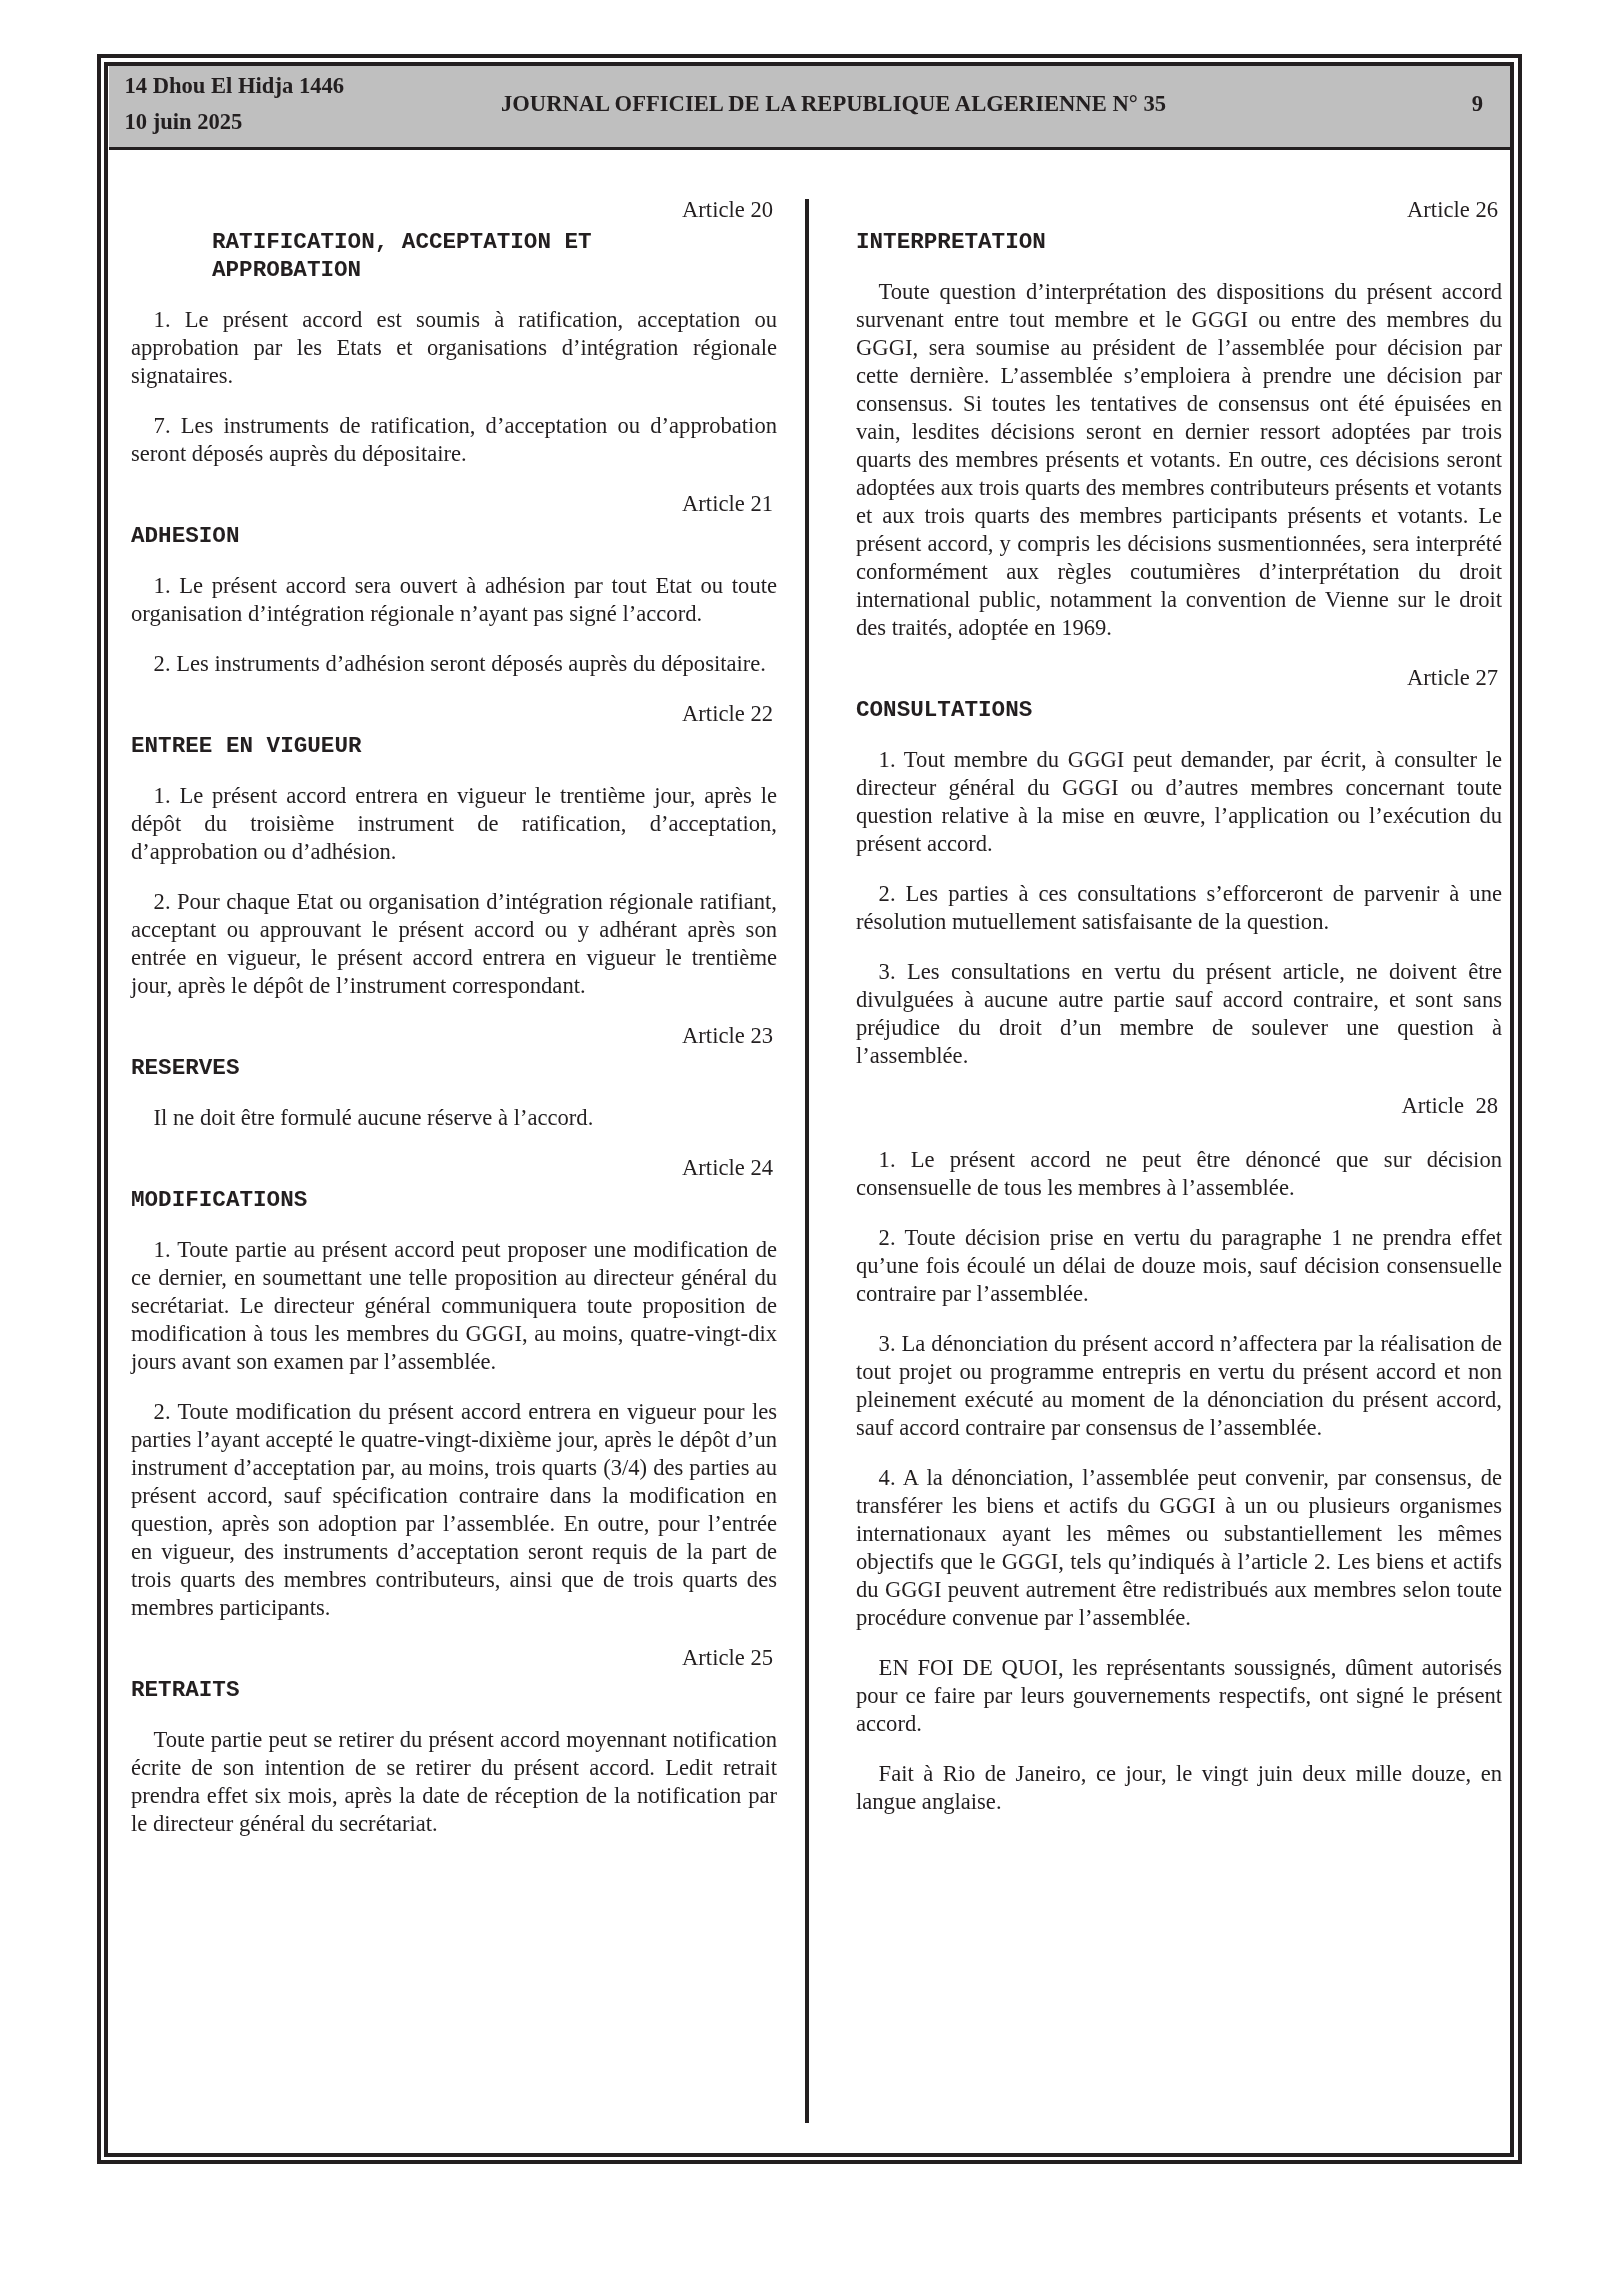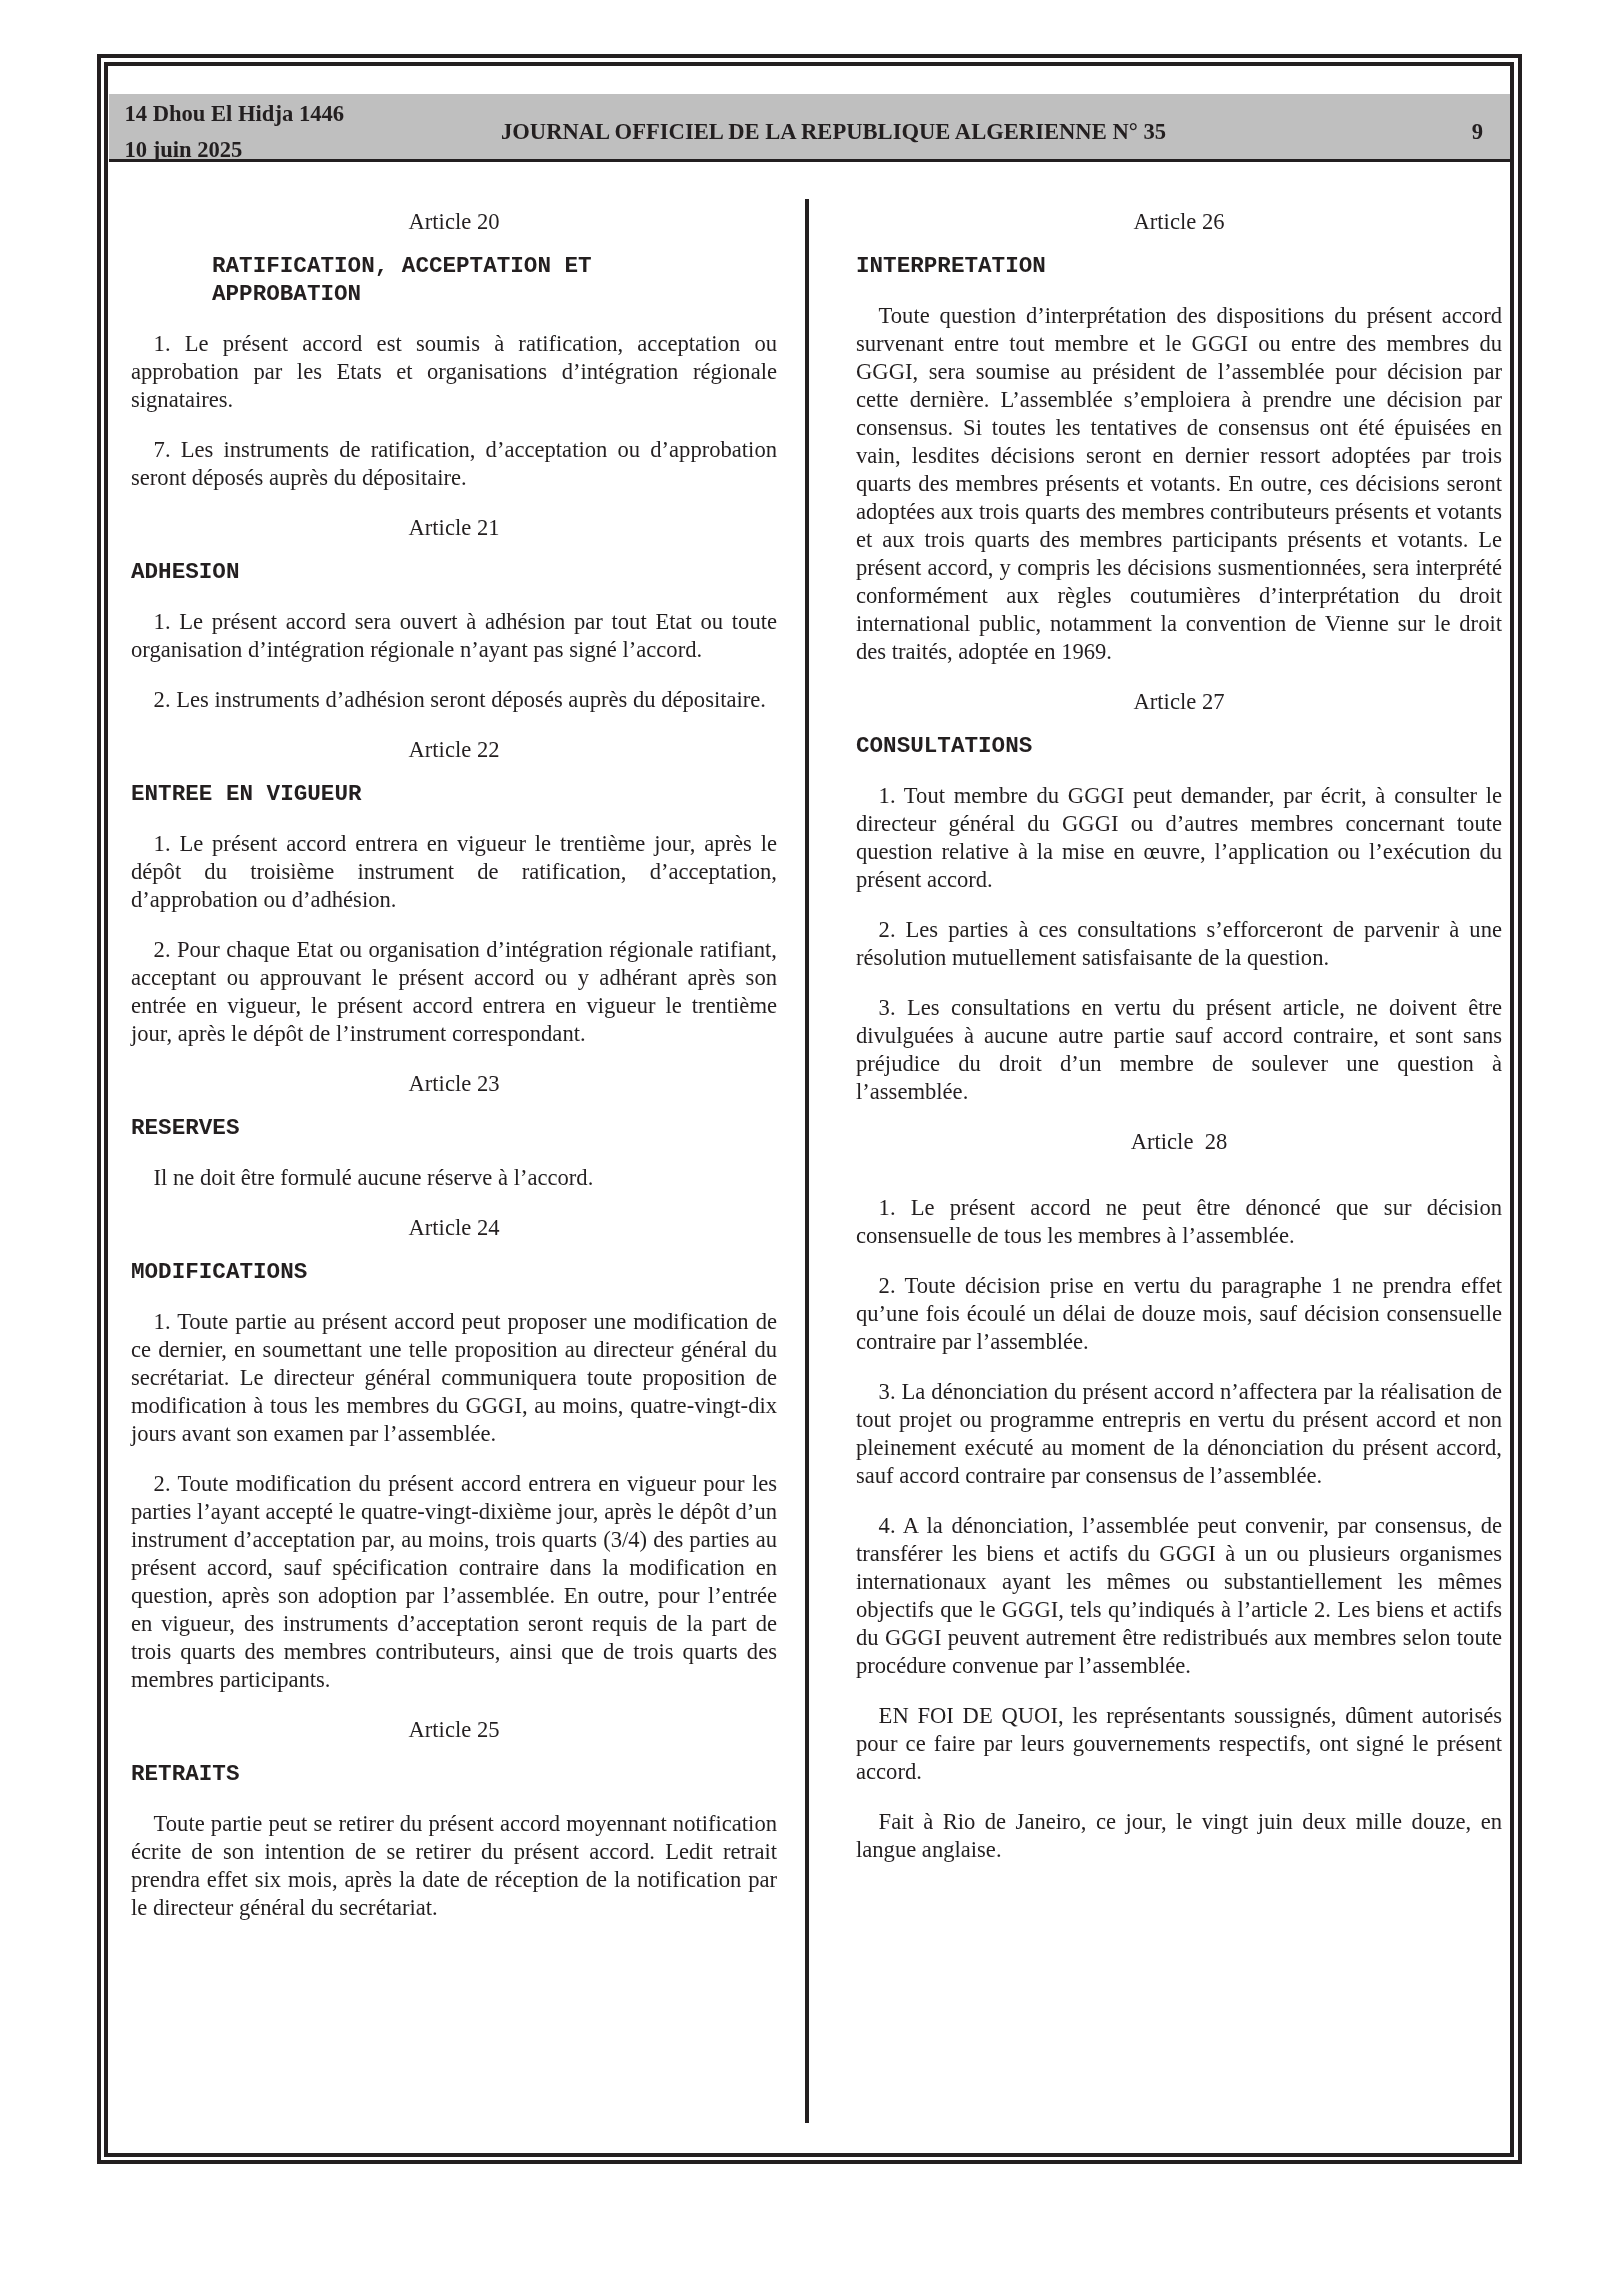--- a/index.html
+++ b/index.html
@@ -1,29 +1,29 @@
 <!DOCTYPE html>
 <html style="font-size:14.5px"><head>
 <meta charset="utf-8">
 <style>
   html, body { margin:0; padding:0; background:#ffffff; }
   body { width:1615px; height:2285px; position:relative; font-family:"Liberation Serif", "DejaVu Serif", serif; color:#231f20; }
   .frame-outer { position:absolute; left:97px; top:54px; width:1425px; height:2110px; border:4.5px solid #231f20; box-sizing:border-box; }
   .frame-inner { position:absolute; left:104px; top:62px; width:1410px; height:2095px; border:4.5px solid #231f20; box-sizing:border-box; }
-  .header { position:absolute; left:109px; top:66px; width:1401px; height:68px; background:#bfbfbf; border-bottom:3.6px solid #231f20; box-sizing:border-box;margin-top:28px; }
+  .header { position:absolute; left:109px; top:66px; width:1401px; height:84px; background:#bfbfbf; border-bottom:3.6px solid #231f20; box-sizing:border-box; }
   .hdr-date { position:absolute; left:15.4px; font-weight:bold; font-size:22.6px; line-height:25px; }
   .hdr-date.l1 { top:7.2px; }
   .hdr-date.l2 { top:43px; }
   .hdr-title { position:absolute; left:0; right:0; top:25px; text-align:center; font-weight:bold; font-size:22.6px; line-height:25px;padding-left:48px; }
   .hdr-page { position:absolute; right:27px; top:25px; font-weight:bold; font-size:22.6px; line-height:25px; }
   .col-divider { position:absolute; left:805px; top:199px; width:3.6px; height:1924px; background:#231f20; }
   .col { position:absolute; top:192px; width:646px; font-size:22.6px; line-height:28px; }
   .col.left { left:131px; }
   .col.right { left:856px; }
-  .art-num { text-align:center; margin:16px; }
+  .art-num { text-align:right; margin:4px; }
   .art-title { text-align:left; font-weight:bold; margin:2.7px 0 0 0;font-family:Liberation Mono, monospace; }
   .para { text-align:justify; text-indent:22.6px; margin:0; }
   .art-block { margin-bottom:22px; }
   .title-gap { height:22px; }
   .para-gap { height:22px; }
 </style>
 </head>
 <body>
 
 <div class="frame-outer"></div>

